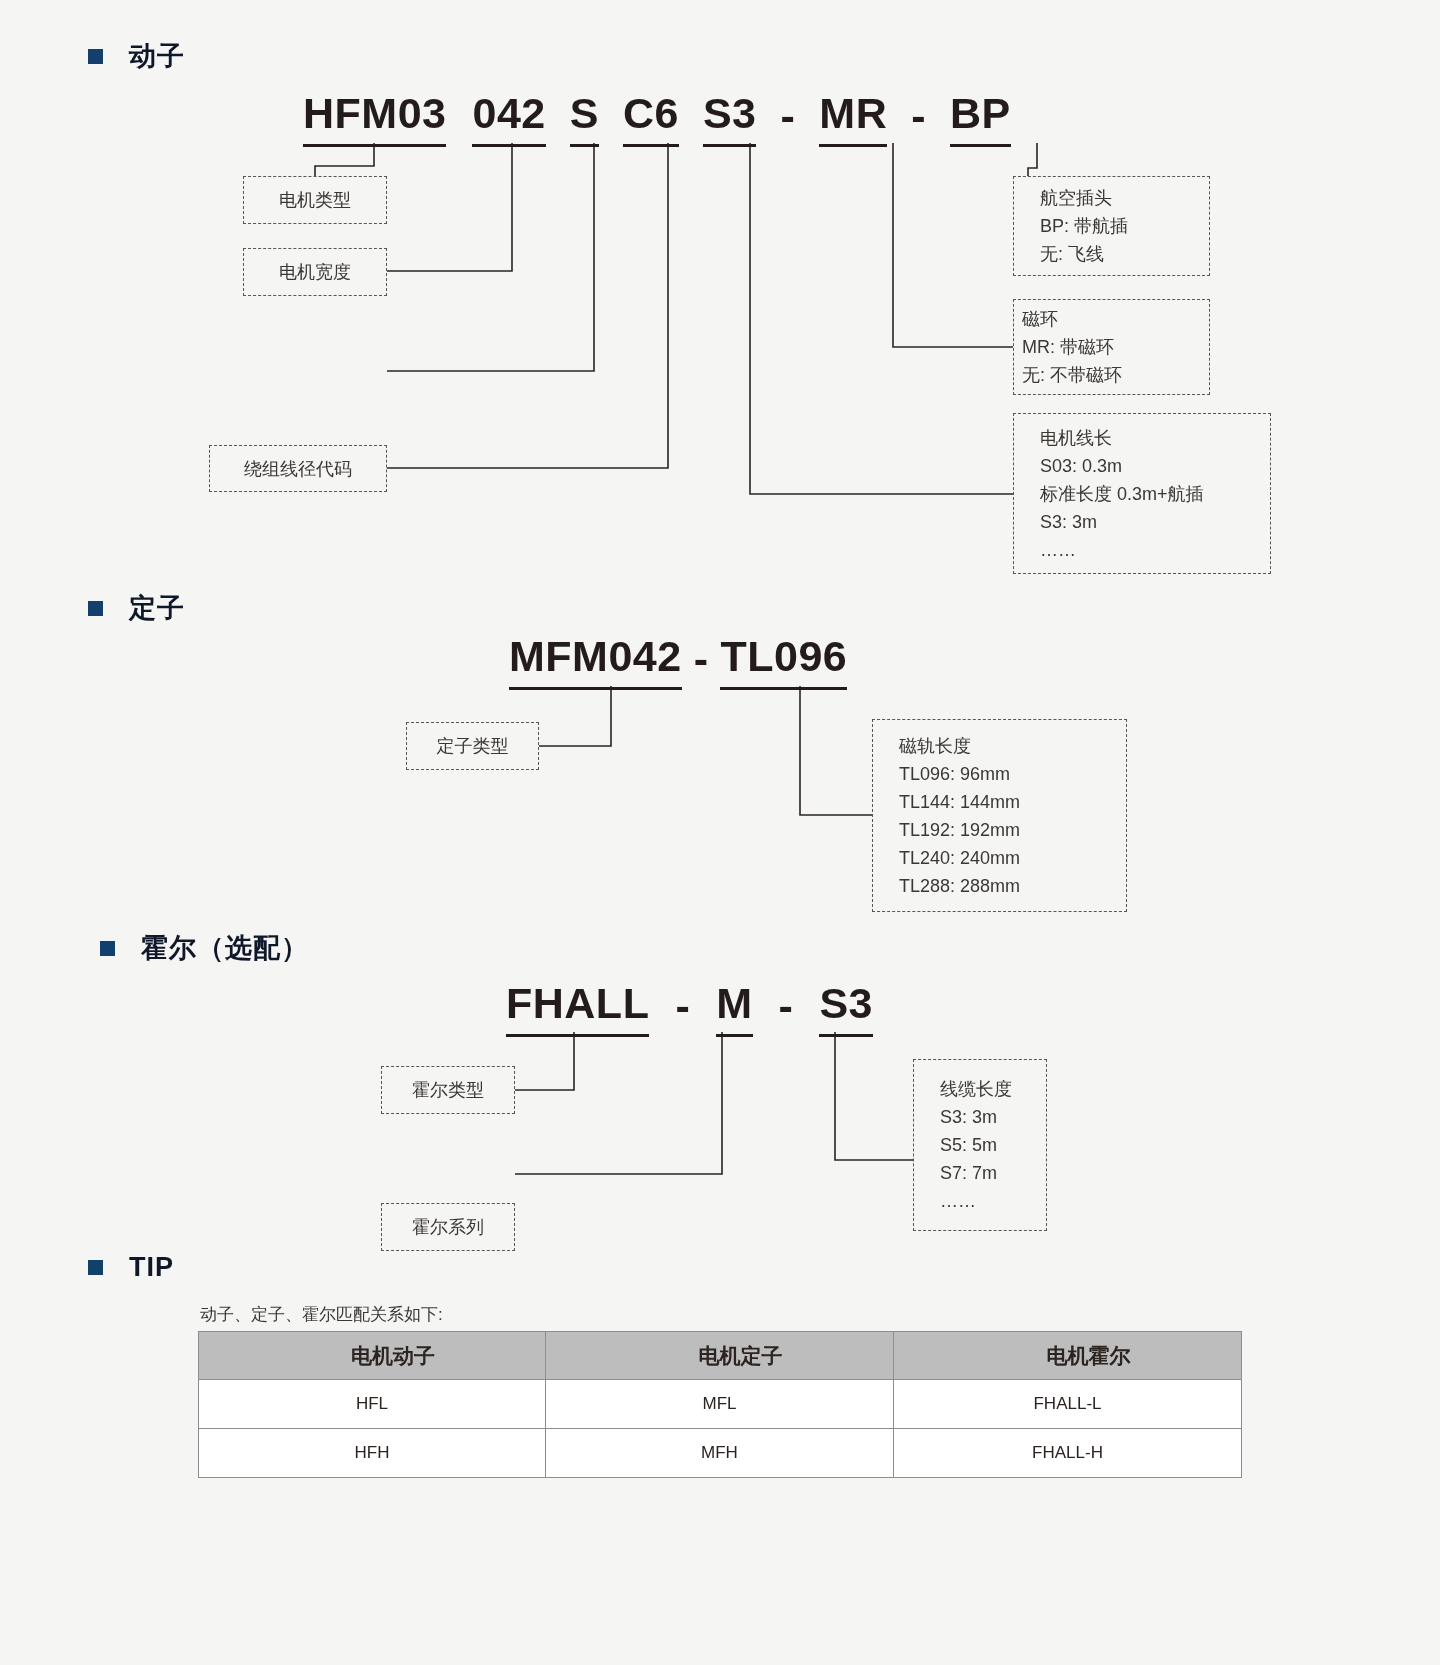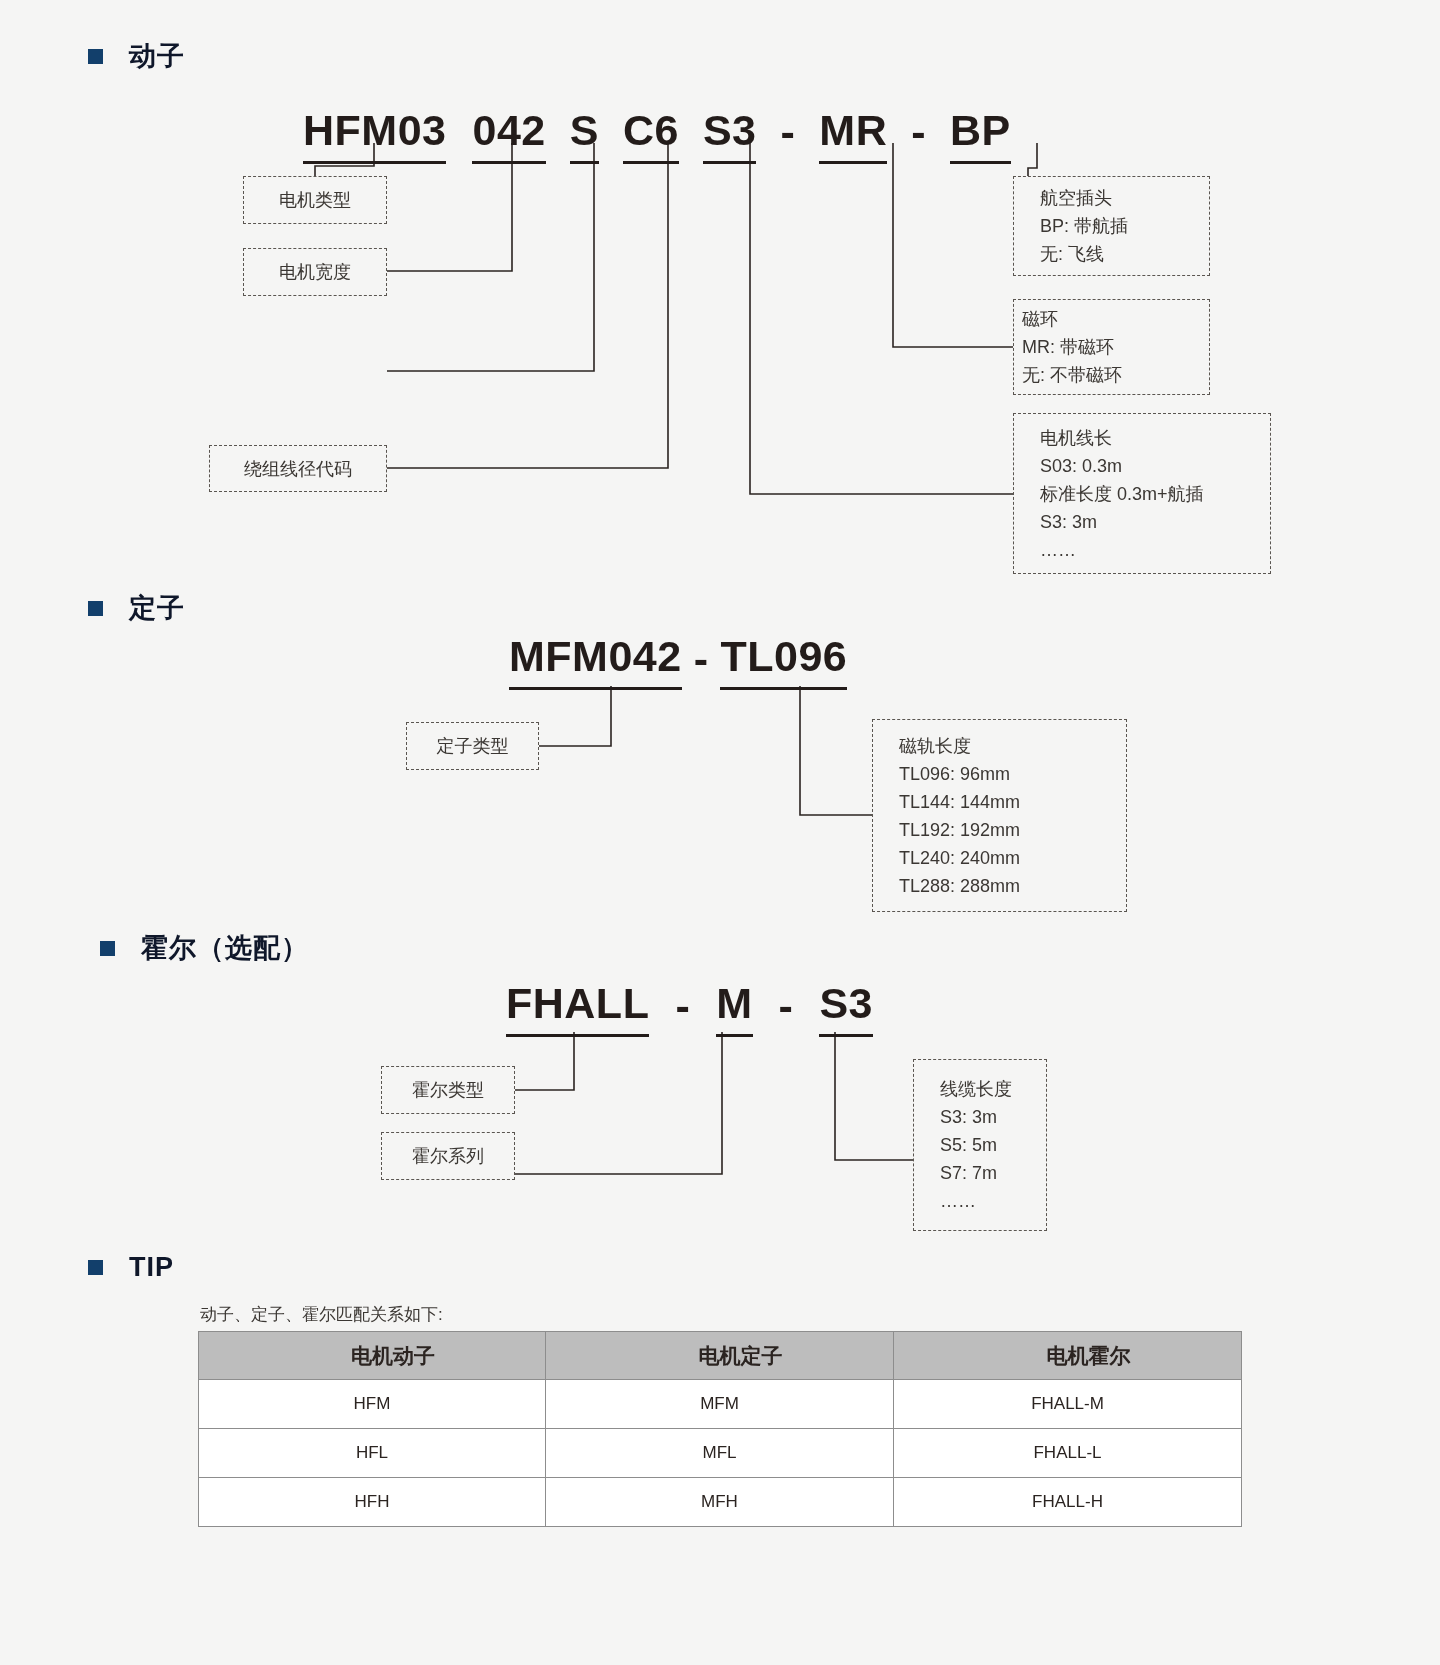--- a/index.html
+++ b/index.html
@@ -100,21 +100,21 @@
     <path d="M722,1032 L722,1174 L515,1174"></path>
 
     <path d="M835,1032 L835,1160 L913,1160"></path>
   </svg>
 
   <div class="sec-head" style="left:88px;top:38px;">
     <span class="bullet"></span>
     <span class="sec-title">动子</span>
   </div>
 
-  <div class="code-row" style="left:303px;top:109px;align-items:center;">
+  <div class="code-row" style="left:303px;top:92px;">
     <span class="seg u">HFM03</span>
     <span class="gap" style="width:26px"></span>
     <span class="seg u">042</span>
     <span class="gap" style="width:24px"></span>
     <span class="seg u">S</span>
     <span class="gap" style="width:24px"></span>
     <span class="seg u">C6</span>
     <span class="gap" style="width:24px"></span>
     <span class="seg u">S3</span>
     <span class="gap" style="width:24px"></span>
@@ -200,21 +200,21 @@
     <span class="gap" style="width:26px"></span>
     <span class="seg dash">-</span>
     <span class="gap" style="width:26px"></span>
     <span class="seg u">S3</span>
   </div>
 
   <div class="box center" style="left:381px;top:1066px;width:134px;height:48px;">
     <div class="ln">霍尔类型</div>
   </div>
 
-  <div class="box center" style="left:381px;top:1132px;width:134px;height:48px;">
+  <div class="box center" style="left:381px;top:1203px;width:134px;height:48px;">
     <div class="ln">霍尔系列</div>
   </div>
 
   <div class="box padleft" style="left:913px;top:1059px;width:134px;height:172px;">
     <div class="ln">线缆长度</div>
     <div class="ln">S3:  3m</div>
     <div class="ln">S5:  5m</div>
     <div class="ln">S7:  7m</div>
     <div class="ln">……</div>
   </div>
@@ -234,25 +234,20 @@
       </colgroup>
     <thead>
       <tr>
         <th>电机动子</th>
         <th>电机定子</th>
         <th>电机霍尔</th>
       </tr>
     </thead>
     <tbody>
       <tr>
-        <td>HFM</td>
-        <td>MFM</td>
-        <td>FHALL-M</td>
-      </tr>
-      <tr>
         <td>HFL</td>
         <td>MFL</td>
         <td>FHALL-L</td>
       </tr>
       <tr>
         <td>HFH</td>
         <td>MFH</td>
         <td>FHALL-H</td>
       </tr>
     </tbody>

